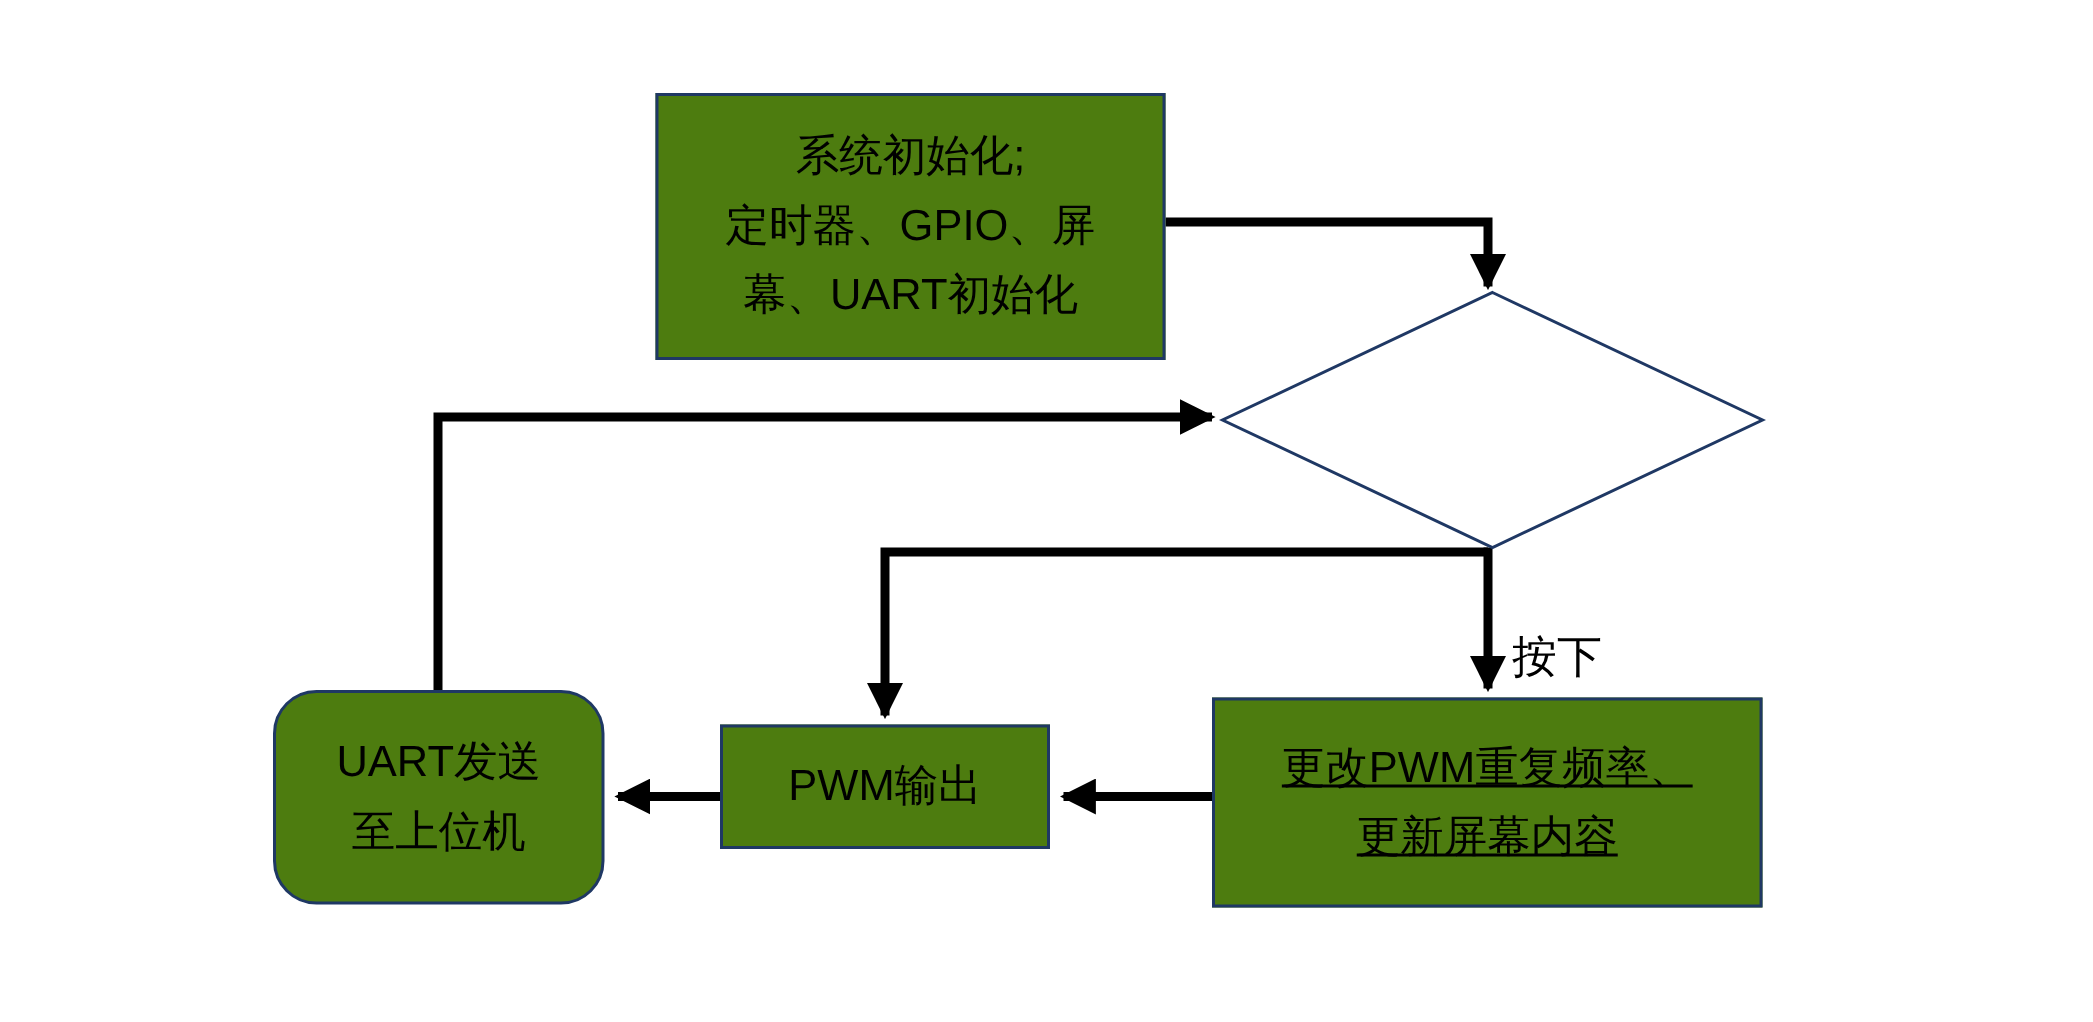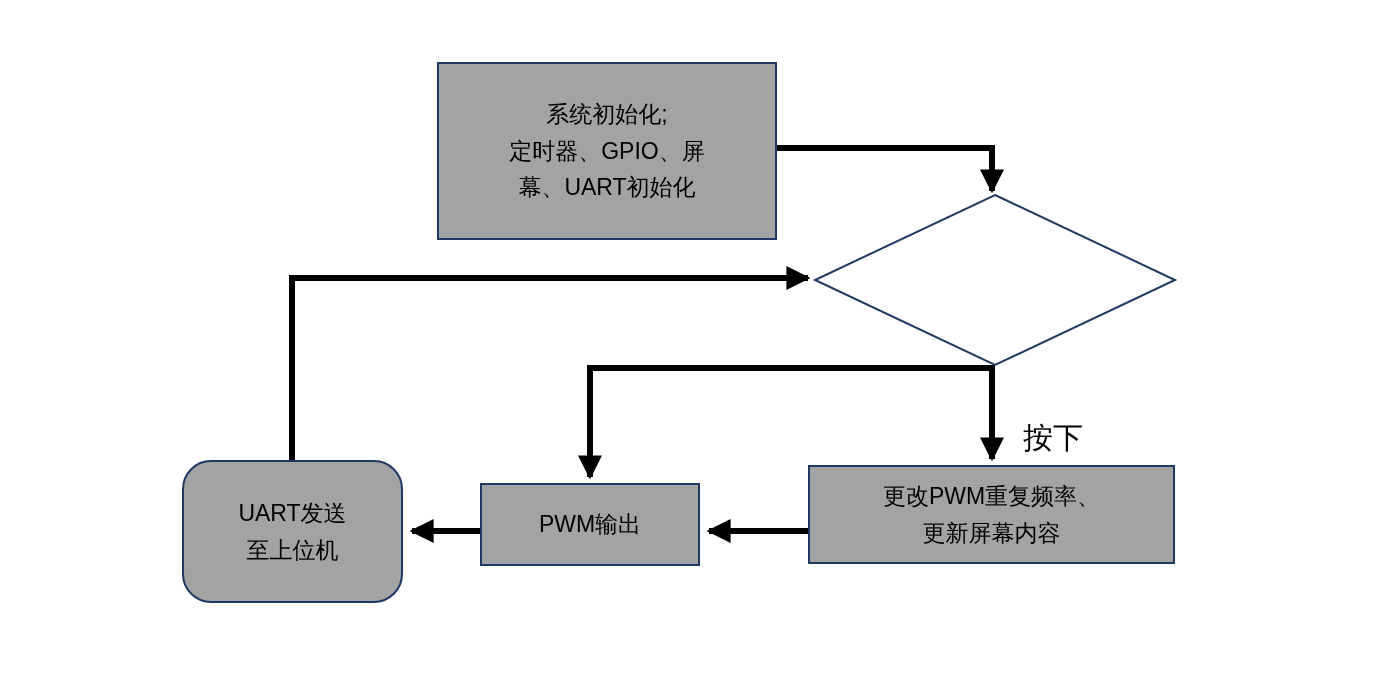--- a/index.html
+++ b/index.html
@@ -15,24 +15,24 @@
     background:var(--bg);
     font-family:"Liberation Sans","DejaVu Sans",sans-serif;
     color:var(--text-color);
     overflow:hidden;
   }
   .layer{position:absolute;left:0;top:0;width:1395px;height:681px;}
   .node{
     position:absolute;
     box-sizing:border-box;
     border:2px solid var(--box-border);
-    background:#a3a3a3;
+    background:#4d7c0f;
     display:flex;align-items:center;justify-content:center;
     text-align:center;
-    font-size:23px;
+    font-size:29px;
     line-height:1.6;
     white-space:pre-line;
   }
   .diamond-label{
     position:absolute;
     display:flex;align-items:center;justify-content:center;
     text-align:center;
     font-size:29px;
     white-space:pre-line;
   }
@@ -68,24 +68,24 @@
     <polyline points="292,460 292,278 808,278" style="fill:none;stroke:var(--arrow-color);stroke-width:6;stroke-linejoin:miter" marker-end="url(#arrowhead)"></polyline>
 
     <polygon points="995,195 1175,280 995,365 815,280" style="fill:#ffffff;stroke:var(--box-border);stroke-width:2"></polygon>
   </svg>
 
   <div class="node" style="left:437px;top:62px;width:340px;height:178px;">系统初始化;
 定时器、GPIO、屏
 幕、UART初始化</div>
 
 
-  <div class="node" style="left:808px;top:465px;width:367px;height:99px;">更改PWM重复频率、
+  <div class="node" style="left:808px;top:465px;width:367px;height:140px;text-decoration:underline;">更改PWM重复频率、
 更新屏幕内容</div>
 
   <div class="node" style="left:480px;top:483px;width:220px;height:83px;">PWM输出</div>
 
   <div class="node" style="left:182px;top:460px;width:221px;height:143px;border-radius:29px;">UART发送
 至上位机</div>
 
 
-  <div class="edge-label" style="left:1008px;top:418px;width:90px;text-align:center;">按下</div>
+  <div class="edge-label" style="left:1008px;top:418px;width:90px;text-align:left;">按下</div>
 
 </div>
 
 </body></html>

